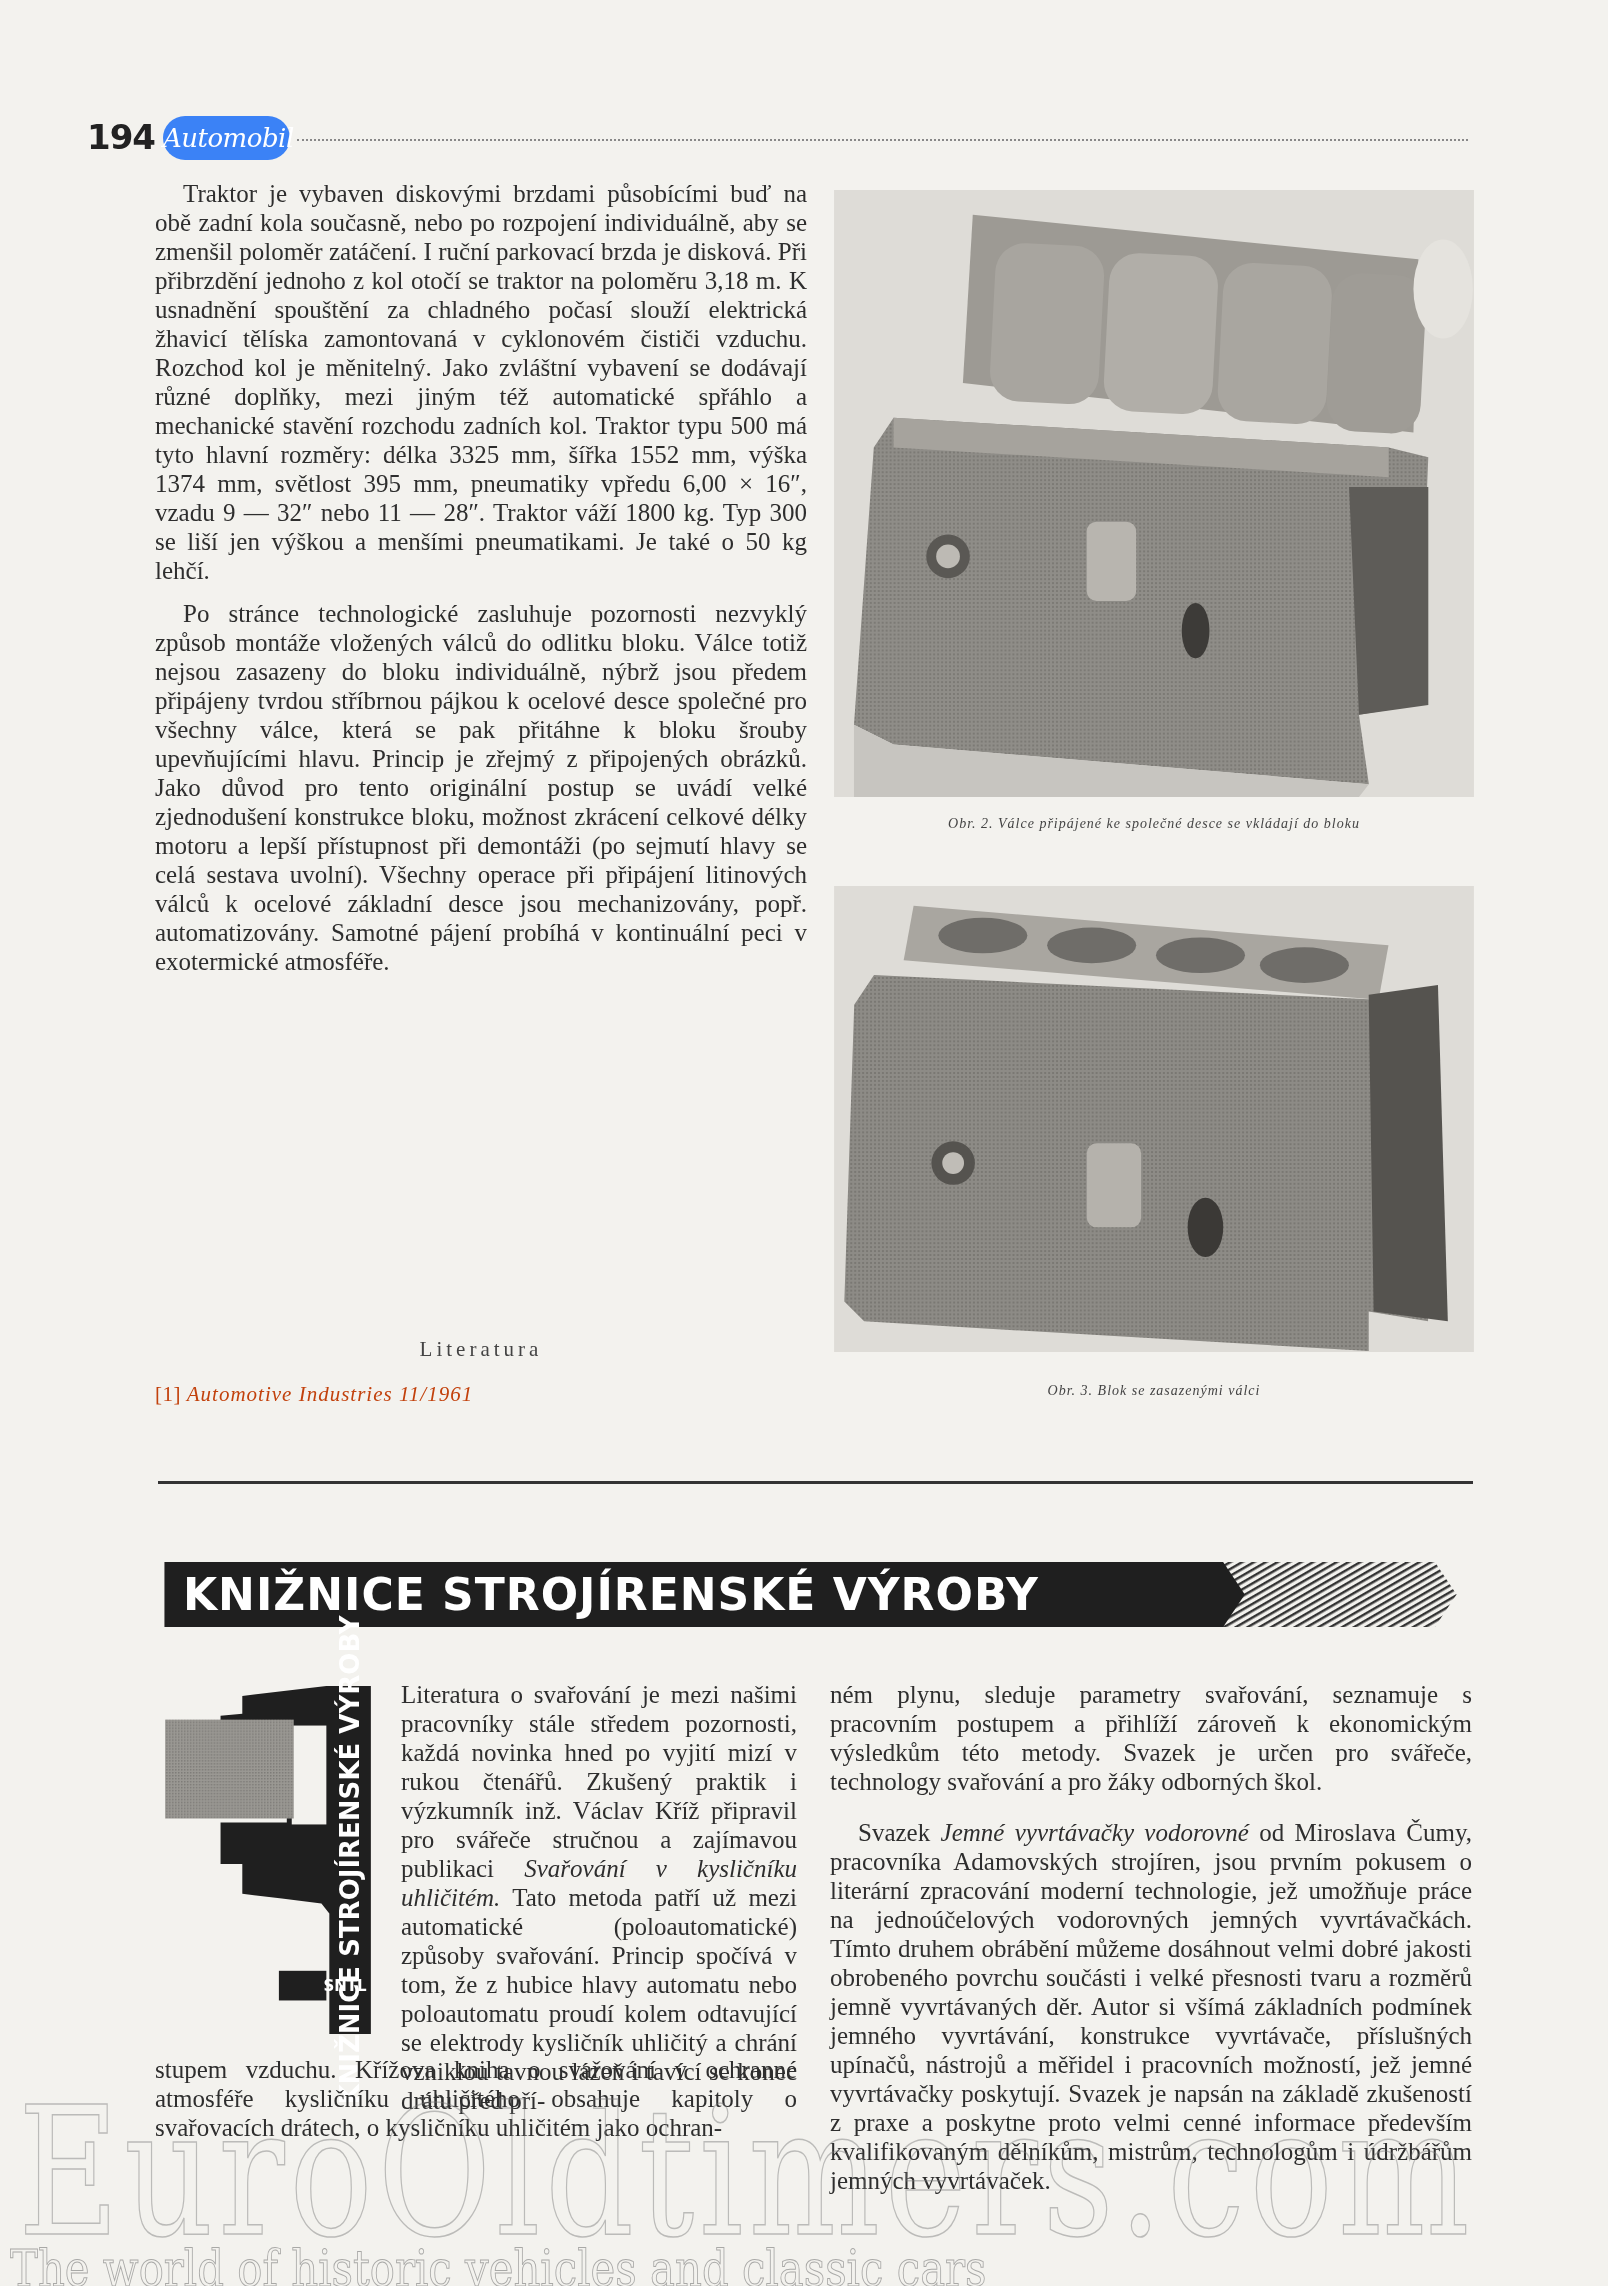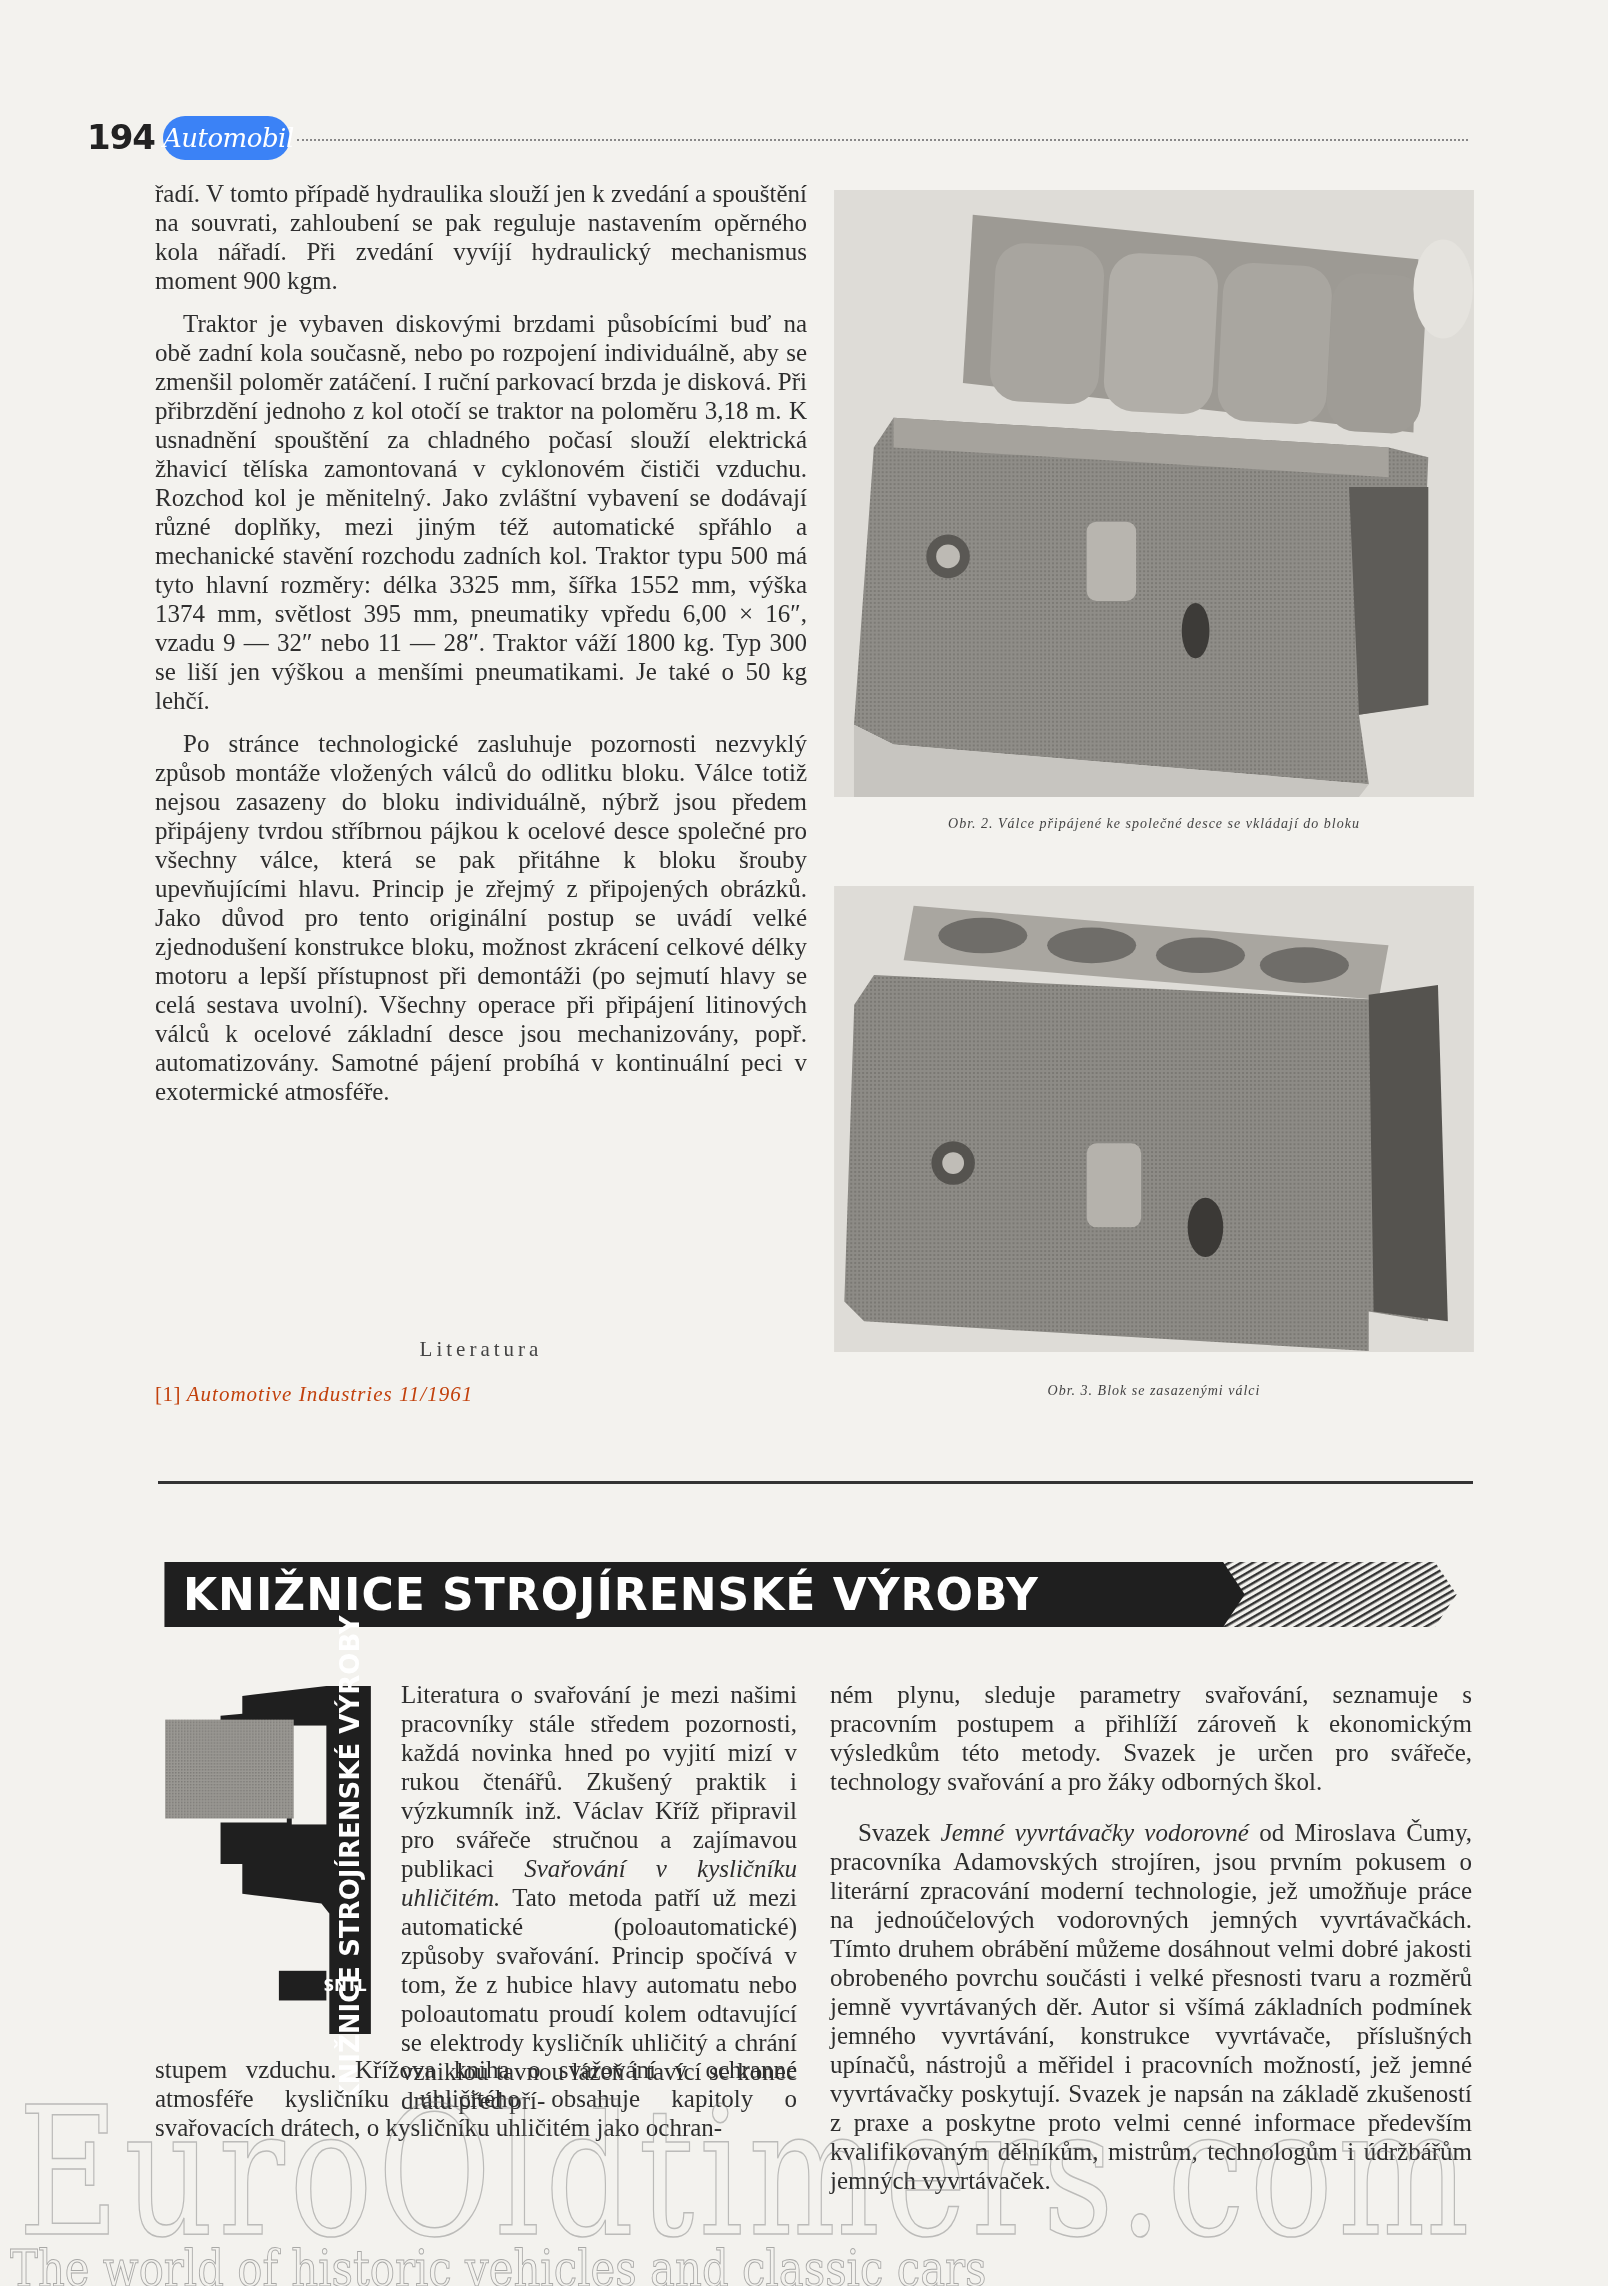--- a/index.html
+++ b/index.html
@@ -56,21 +56,20 @@
              color: transparent; -webkit-text-stroke: 1px rgba(120,120,120,0.6); white-space: nowrap; transform: scaleX(0.82); transform-origin: left top; }
 </style>
 </head>
 <body>
 
 <div class="abs page-num">194</div>
 <div class="abs logo">Automobil</div>
 <div class="abs top-rule"></div>
 
 <div class="abs col left-col">
-  <p>řadí. V tomto případě hydraulika slouží jen k zvedání a spouštění na souvrati, zahloubení se pak reguluje nastavením opěrného kola nářadí. Při zvedání vyvíjí hydraulický mechanismus moment 900 kgm.</p>
   <p class="ind">Traktor je vybaven diskovými brzdami působícími buď na obě zadní kola současně, nebo po rozpojení individuálně, aby se zmenšil poloměr zatáčení. I ruční parkovací brzda je disková. Při přibrzdění jednoho z kol otočí se traktor na poloměru 3,18 m. K usnadnění spouštění za chladného počasí slouží elektrická žhavicí tělíska zamontovaná v cyklonovém čističi vzduchu. Rozchod kol je měnitelný. Jako zvláštní vybavení se dodávají různé doplňky, mezi jiným též automatické spřáhlo a mechanické stavění rozchodu zadních kol. Traktor typu 500 má tyto hlavní rozměry: délka 3325 mm, šířka 1552 mm, výška 1374 mm, světlost 395 mm, pneumatiky vpředu 6,00 × 16″, vzadu 9 — 32″ nebo 11 — 28″. Traktor váží 1800 kg. Typ 300 se liší jen výškou a menšími pneumatikami. Je také o 50 kg lehčí.</p>
   <p class="ind">Po stránce technologické zasluhuje pozornosti nezvyklý způsob montáže vložených válců do odlitku bloku. Válce totiž nejsou zasazeny do bloku individuálně, nýbrž jsou předem připájeny tvrdou stříbrnou pájkou k ocelové desce společné pro všechny válce, která se pak přitáhne k bloku šrouby upevňujícími hlavu. Princip je zřejmý z připojených obrázků. Jako důvod pro tento originální postup se uvádí velké zjednodušení konstrukce bloku, možnost zkrácení celkové délky motoru a lepší přístupnost při demontáži (po sejmutí hlavy se celá sestava uvolní). Všechny operace při připájení litinových válců k ocelové základní desce jsou mechanizovány, popř. automatizovány. Samotné pájení probíhá v kontinuální peci v exotermické atmosféře.</p>
 </div>
 
 <div class="abs photo photo1">
   <svg width="640" height="607" viewBox="0 0 646 613">
     <defs>
       <pattern id="grain" width="4" height="4" patternUnits="userSpaceOnUse">
         <rect width="4" height="4" fill="#8f8d88"></rect>
           <rect width="2" height="2" fill="#7c7a75"></rect>

